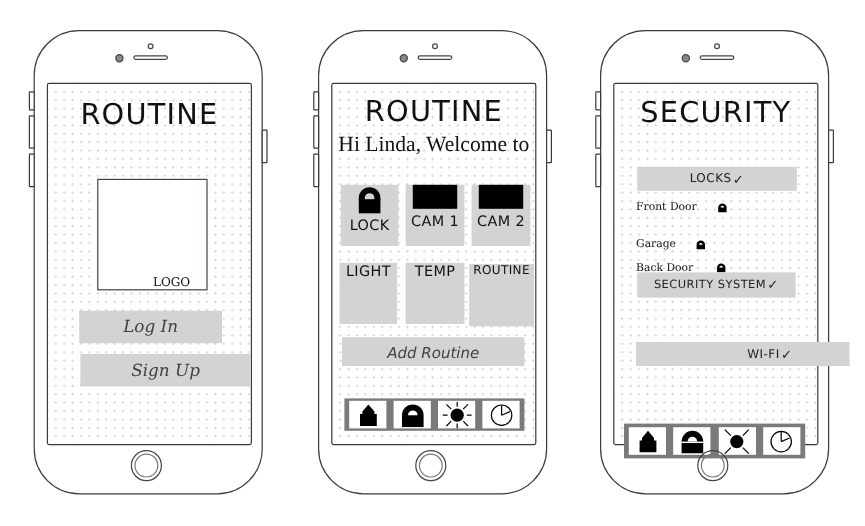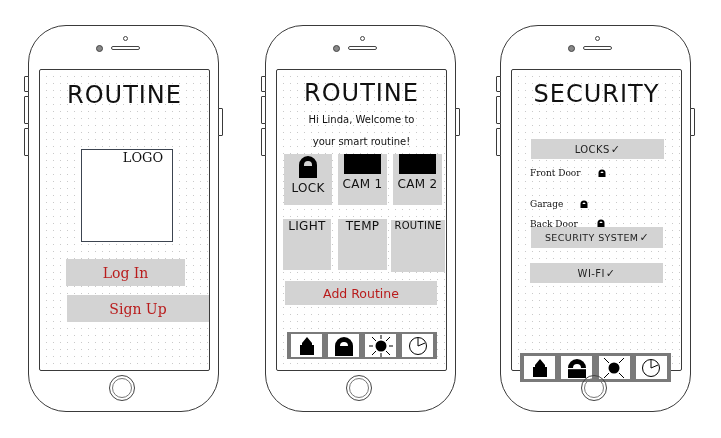--- a/index.html
+++ b/index.html
@@ -28,25 +28,25 @@
     background-image: radial-gradient(circle, #c9c9c9 0.7px, transparent 0.9px);
     background-size: 7px 7px; background-position: 3px 3px;
   }
   .abs { position: absolute; }
   .title {
     position: absolute; left: 0; width: 100%; text-align: center;
     font-family: "DejaVu Sans", sans-serif; font-size: 24px; letter-spacing: 1px; color: #111; font-weight: normal;
   }
   .gray { background: #d3d3d3; }
   .serif { font-family: "DejaVu Serif", "Liberation Serif", serif; gap: 16px; }
-  .btn { display: flex; align-items: center; justify-content: center; font-size: 14px; color: #b91c1c; }
-  .logo-box { background: #fff; border: 1.4px solid #3c4450; box-sizing: border-box; display: flex; align-items: flex-start; justify-content: center; font-size: 13px; padding-left: 32px; }
+  .btn { display: flex; align-items: center; justify-content: center; font-size: 14px; color: #404040; font-style: italic; }
+  .logo-box { background: #fff; border: 1.4px solid #3c4450; box-sizing: border-box; display: flex; align-items: flex-end; justify-content: center; font-size: 10px; padding-left: 32px; }
   .tile { background: #d3d3d3; display: flex; flex-direction: column; align-items: center; padding-bottom: 6px; box-sizing: border-box; font-size: 12px; letter-spacing: 0.3px; }
   .tile .glyph { margin-bottom: 3px; }
-  .welcome { position: absolute; left: 0; width: 100%; text-align: center; font-size: 10px; line-height: 20px; color: #111; }
+  .welcome { position: absolute; left: 0; width: 100%; text-align: center; font-size: 18px; line-height: 20px; color: #111; font-family: Liberation Serif, serif; }
   .bar { display: flex; align-items: center; justify-content: center; font-size: 10px; letter-spacing: 0.4px; color: #222; }
   .bar .check { font-size: 11px; margin-left: 1px; }
   .lock-item { font-size: 9px; color: #111; display: flex; align-items: center; }
   .lock-item svg { margin-left: 1px; }
   .tabbar { background: #7a7a7a; display: flex; justify-content: space-between; align-items: center; padding: 0 4px; box-sizing: border-box; }
   .tab { width: 31px; height: 23px; background: #fff; display: flex; align-items: center; justify-content: center; }
 </style>
 </head>
 <body>
 
@@ -80,21 +80,20 @@
   <div class="side-btn l2"></div>
   <div class="side-btn l3"></div>
   <div class="side-btn r1"></div>
   <div class="cam"></div>
   <div class="sensor"></div>
   <div class="speaker"></div>
 
   <div class="screen">
     <div class="title" style="top:9px;">ROUTINE</div>
     <div class="welcome" style="top:40px;">Hi Linda, Welcome to</div>
-    <div class="welcome" style="top:62px;">your smart routine!</div>
 
     <div class="abs tile" style="left:7px; top:84px; width:48px; height:51px;">
       <svg class="glyph" width="22" height="24" viewBox="0 0 22 24">
         <path d="M2 13 L2 11 A9 9 0 0 1 20 11 L20 13 L15 13 L15 11 A4 4 0 0 0 7 11 L7 13 Z" fill="#000"></path>
         <rect x="2" y="12" width="18" height="12" fill="#000"></rect>
       </svg>
       <span>LOCK</span>
     </div>
     <div class="abs tile" style="left:61px; top:84px; width:49px; height:51px;">
       <div class="glyph" style="width:37px; height:20px; background:#000;"></div>
@@ -196,21 +195,21 @@
           <path d="M0.5 4 A3.5 3.5 0 0 1 7.5 4 L7.5 8 L0.5 8 Z" fill="#000"></path>
           <path d="M2.5 4 A1.5 1.5 0 0 1 5.5 4 Z" fill="#fff"></path>
         </svg>
     </div>
 
     <div class="abs gray bar" style="left:19px; top:157px; width:132px; height:21px; font-size:9.5px;text-align:center;">
       <span>SECURITY SYSTEM</span>
         <span class="check">✓</span>
     </div>
 
-    <div class="abs gray bar" style="left:18px; top:193px; width:133px; height:20px;">
+    <div class="abs gray bar" style="left:18px; top:215px; width:133px; height:20px;padding-left:45px;">
       <span>WI-FI</span>
         <span class="check">✓</span>
     </div>
 
     <div class="abs tabbar" style="left:8px; top:284px; width:151px; height:29px; top:283px;">
       <div class="tab">
         <svg width="16" height="18" viewBox="0 0 16 18">
           <path d="M8 0 L13 6 L13 8 L15 8 L15 18 L1 18 L1 8 L3 8 L3 6 Z" fill="#000"></path>
         </svg>
       </div>

